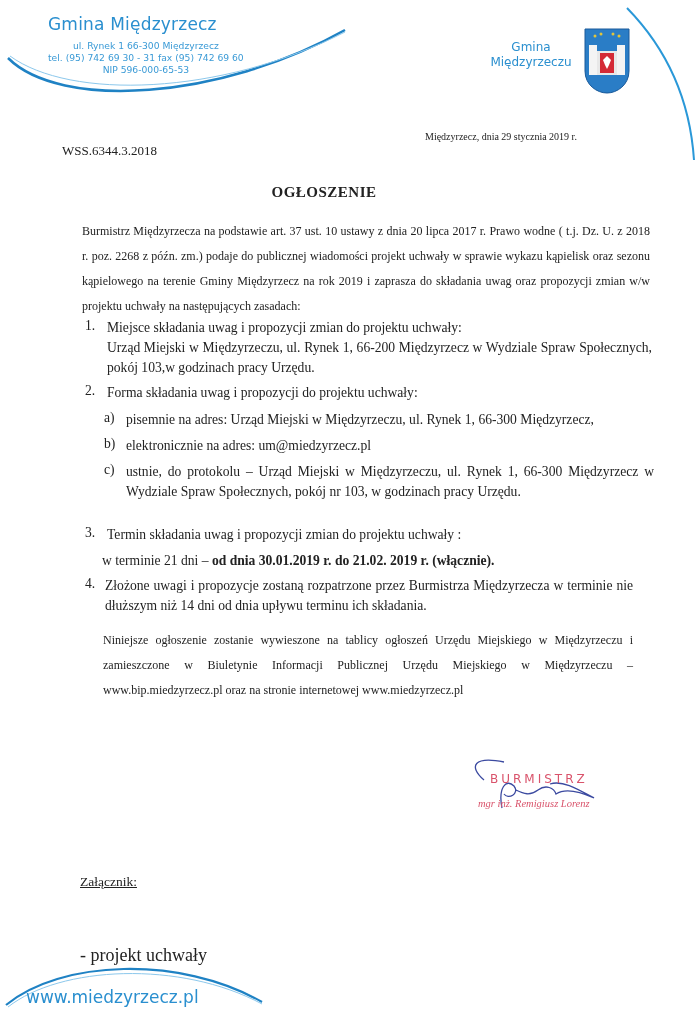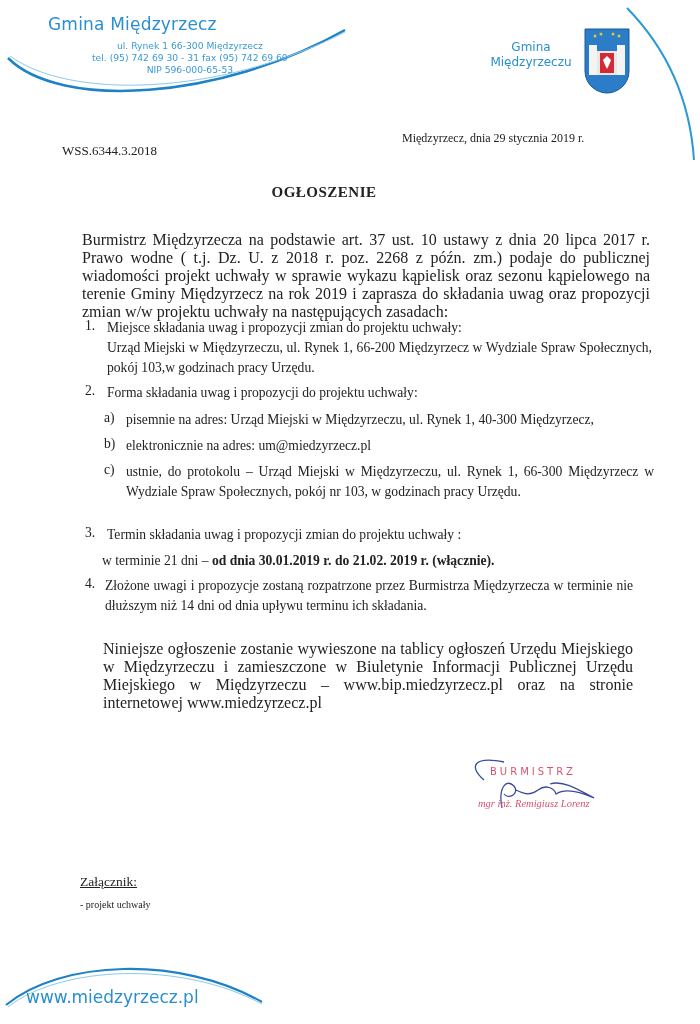--- a/index.html
+++ b/index.html
@@ -2,36 +2,36 @@
 <html><head>
 <meta charset="utf-8">
 <style>
   html, body { margin:0; padding:0; background:#fff; }
   body { width:700px; height:1024px; position:relative; overflow:hidden;
          font-family:"Liberation Serif", serif; color:#222; }
   .abs { position:absolute; }
   .sans { font-family:"DejaVu Sans", sans-serif;text-align:center; }
   .brand { color:#2a8fcf; }
   .hdr-name { left:48px; top:14px; font-size:17px; letter-spacing:0.2px; }
-  .hdr-info { left:48px; top:40px; font-size:9.2px; line-height:12px; color:#3a9ad6;margin-left:44px; }
+  .hdr-info { left:48px; top:40px; font-size:9.2px; line-height:12px; color:#3a9ad6; }
   .hdr-right { left:490px; top:40px; font-size:12px; line-height:15px; text-align:center; width:82px; color:#2a8fcf; }
   .crest { left:583px; top:27px; width:48px; height:68px; }
-  .date { left:402px; top:131px; font-size:12px; }
+  .date { left:425px; top:131px; font-size:10px; }
   .ref { left:62px; top:143px; font-size:13px; }
   .title { left:0; width:648px; top:184px; text-align:center; font-weight:bold; font-size:15px; letter-spacing:0.5px; }
-  .p { font-size:16px; line-height:18px; text-align:justify;margin-top:12px; }
+  .p { font-size:12px; line-height:25px; text-align:justify; }
   .intro { left:82px; top:219px; width:568px; }
   .li-num { font-size:13.6px; }
   .txt { font-size:13.6px; line-height:19.5px; text-align:justify; }
   .bold { font-weight:bold; }
   .sig { left:478px; top:764px; width:150px; }
-  .sig-title { font-family:"DejaVu Sans", sans-serif; color:#d9536b; font-size:10px; letter-spacing:3px; position:absolute; left:12px; top:2px; }
+  .sig-title { font-family:"DejaVu Sans", sans-serif; color:#d9536b; font-size:12px; letter-spacing:3px; position:absolute; left:12px; top:8px; }
   .sig-name { font-style:italic; color:#d9536b; font-size:10.5px; position:absolute; left:0; top:34px; white-space:nowrap;text-align:right; }
   .att-label { left:80px; top:874px; font-size:13.5px; text-decoration:underline; }
-  .att-item { left:80px; top:899px; font-size:10px; }
+  .att-item { left:80px; top:945px; font-size:18px; }
   .footer-url { left:26px; top:987px; font-size:17px; }
 </style>
 </head>
 <body>
 
 <svg class="abs" style="left:0;top:0" width="700" height="170">
   <path d="M8,58 C60,110 220,100 345,30" stroke="#1f82c4" stroke-width="2.5" fill="none"></path>
   <path d="M10,56 C70,100 220,96 345,32" stroke="#8cc8ec" stroke-width="1" fill="none"></path>
   <path d="M627,8 C668,50 690,100 694,160" stroke="#2a98d8" stroke-width="2" fill="none"></path>
 </svg>
@@ -71,21 +71,21 @@
 <div class="abs p intro">Burmistrz Międzyrzecza na podstawie art. 37 ust. 10 ustawy z dnia 20 lipca 2017 r. Prawo wodne ( t.j. Dz. U. z 2018 r. poz. 2268 z późn. zm.) podaje do publicznej wiadomości projekt uchwały w sprawie wykazu kąpielisk oraz sezonu kąpielowego na terenie Gminy Międzyrzecz na rok 2019 i zaprasza do składania uwag oraz propozycji zmian w/w projektu uchwały na następujących zasadach:</div>
 
 <div class="abs li-num" style="left:85px;top:318px">1.</div>
 <div class="abs txt" style="left:107px;top:318px;width:545px">Miejsce składania uwag i propozycji zmian do projektu uchwały:</div>
 <div class="abs txt" style="left:107px;top:338px;width:545px">Urząd Miejski w Międzyrzeczu, ul. Rynek 1, 66-200 Międzyrzecz w  Wydziale Spraw Społecznych, pokój 103,w godzinach pracy Urzędu.</div>
 
 <div class="abs li-num" style="left:85px;top:383px">2.</div>
 <div class="abs txt" style="left:107px;top:383px;width:545px">Forma składania uwag i propozycji do projektu uchwały:</div>
 
 <div class="abs li-num" style="left:104px;top:410px">a)</div>
-<div class="abs txt" style="left:126px;top:410px;width:528px">pisemnie na adres: Urząd Miejski w Międzyrzeczu, ul. Rynek 1, 40-300 Międzyrzecz,</div>
+<div class="abs txt" style="left:126px;top:410px;width:528px">pisemnie na adres: Urząd Miejski w Międzyrzeczu, ul. Rynek 1, 66-300 Międzyrzecz,</div>
 
 <div class="abs li-num" style="left:104px;top:436px">b)</div>
 <div class="abs txt" style="left:126px;top:436px;width:528px">elektronicznie na adres: um@miedzyrzecz.pl</div>
 
 <div class="abs li-num" style="left:104px;top:462px">c)</div>
 <div class="abs txt" style="left:126px;top:462px;width:528px">ustnie, do protokolu – Urząd Miejski w Międzyrzeczu, ul. Rynek 1, 66-300 Międzyrzecz w Wydziale Spraw Społecznych, pokój nr 103, w godzinach pracy Urzędu.</div>
 
 <div class="abs li-num" style="left:85px;top:525px">3.</div>
 <div class="abs txt" style="left:107px;top:525px;width:545px">Termin składania uwag i propozycji  zmian do projektu uchwały :</div>
 <div class="abs txt" style="left:102px;top:551px;width:550px">

